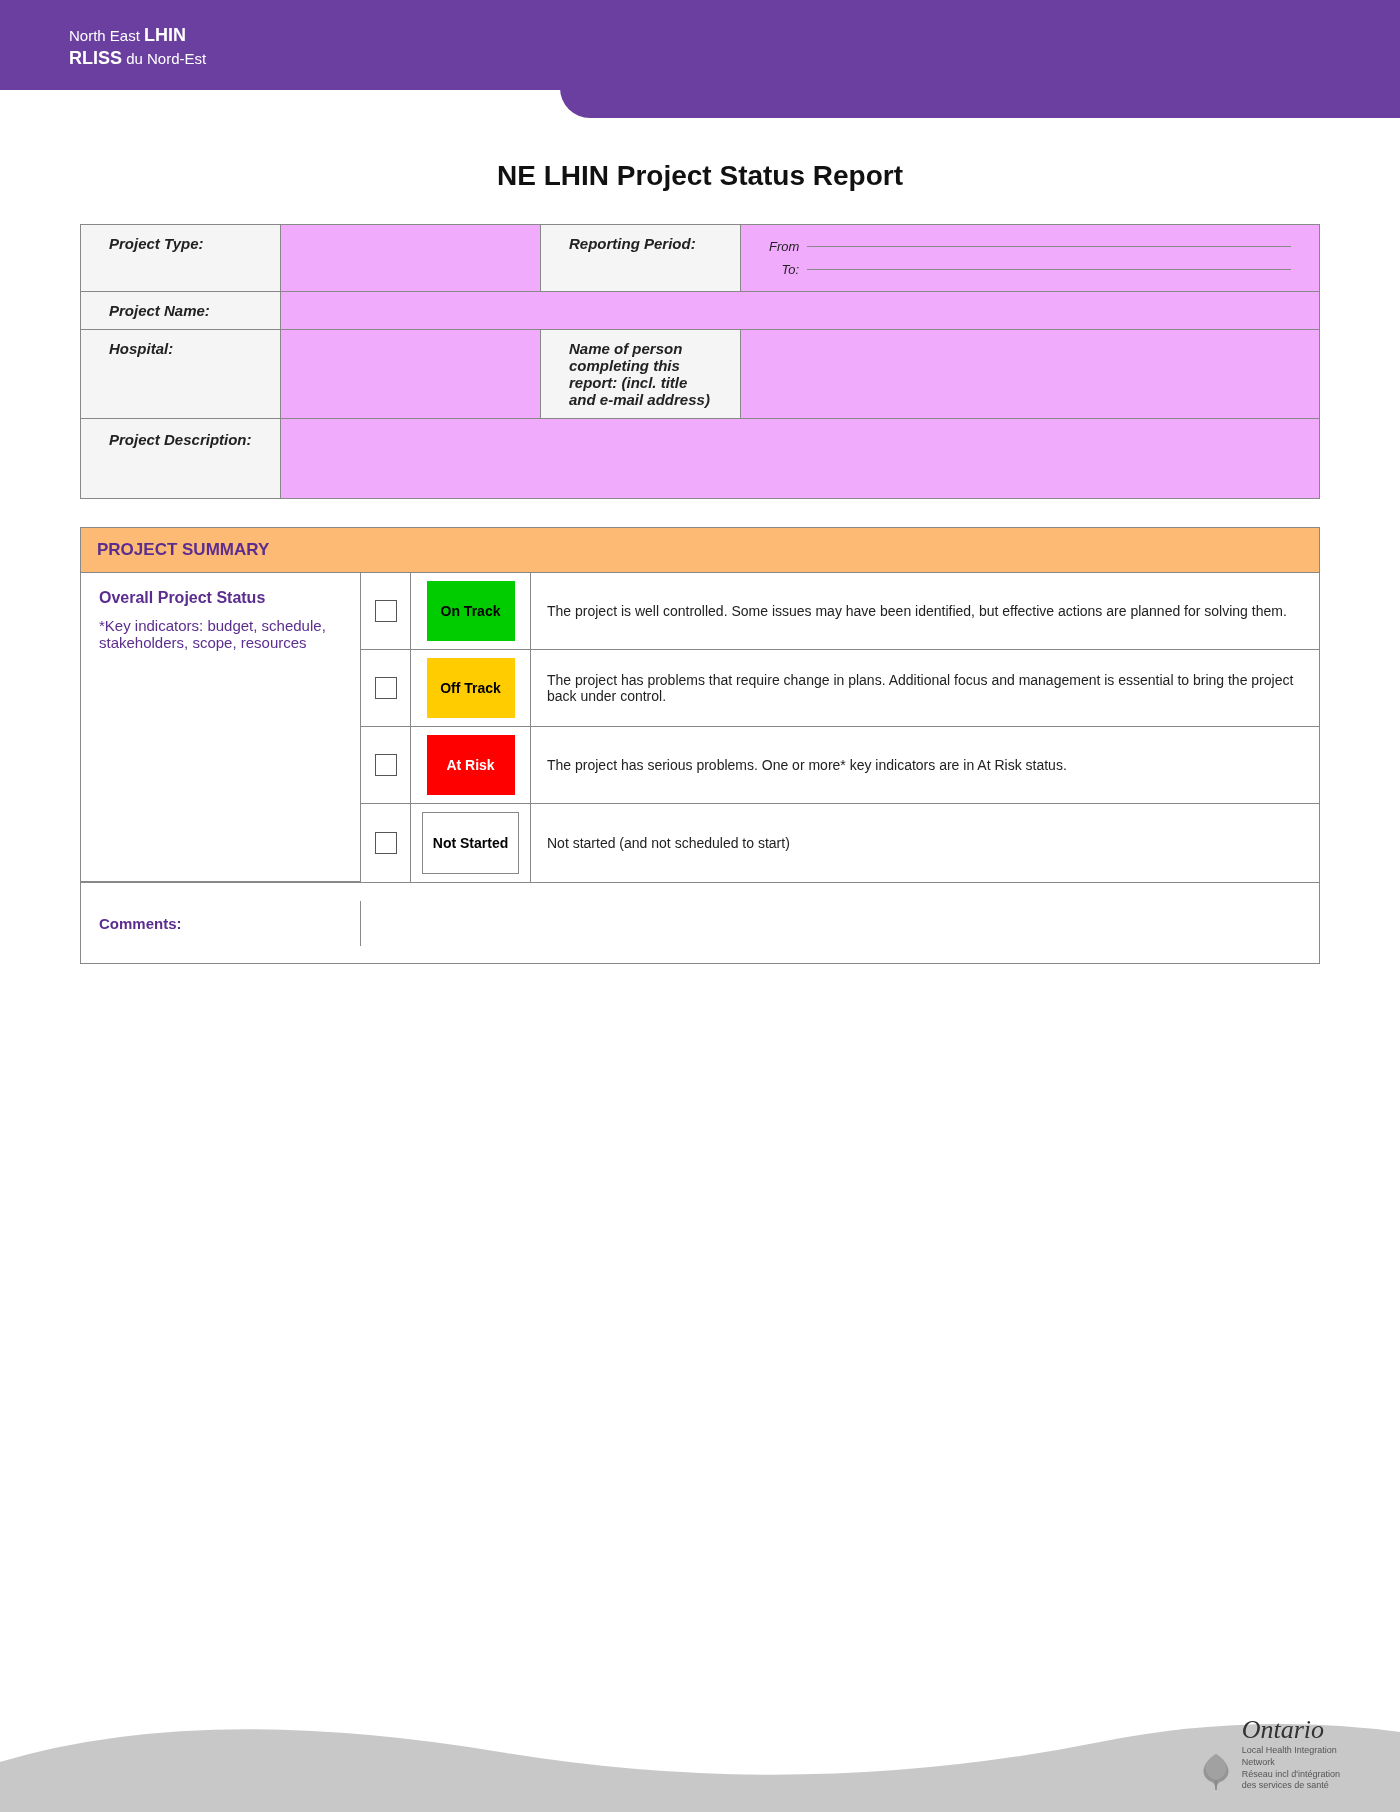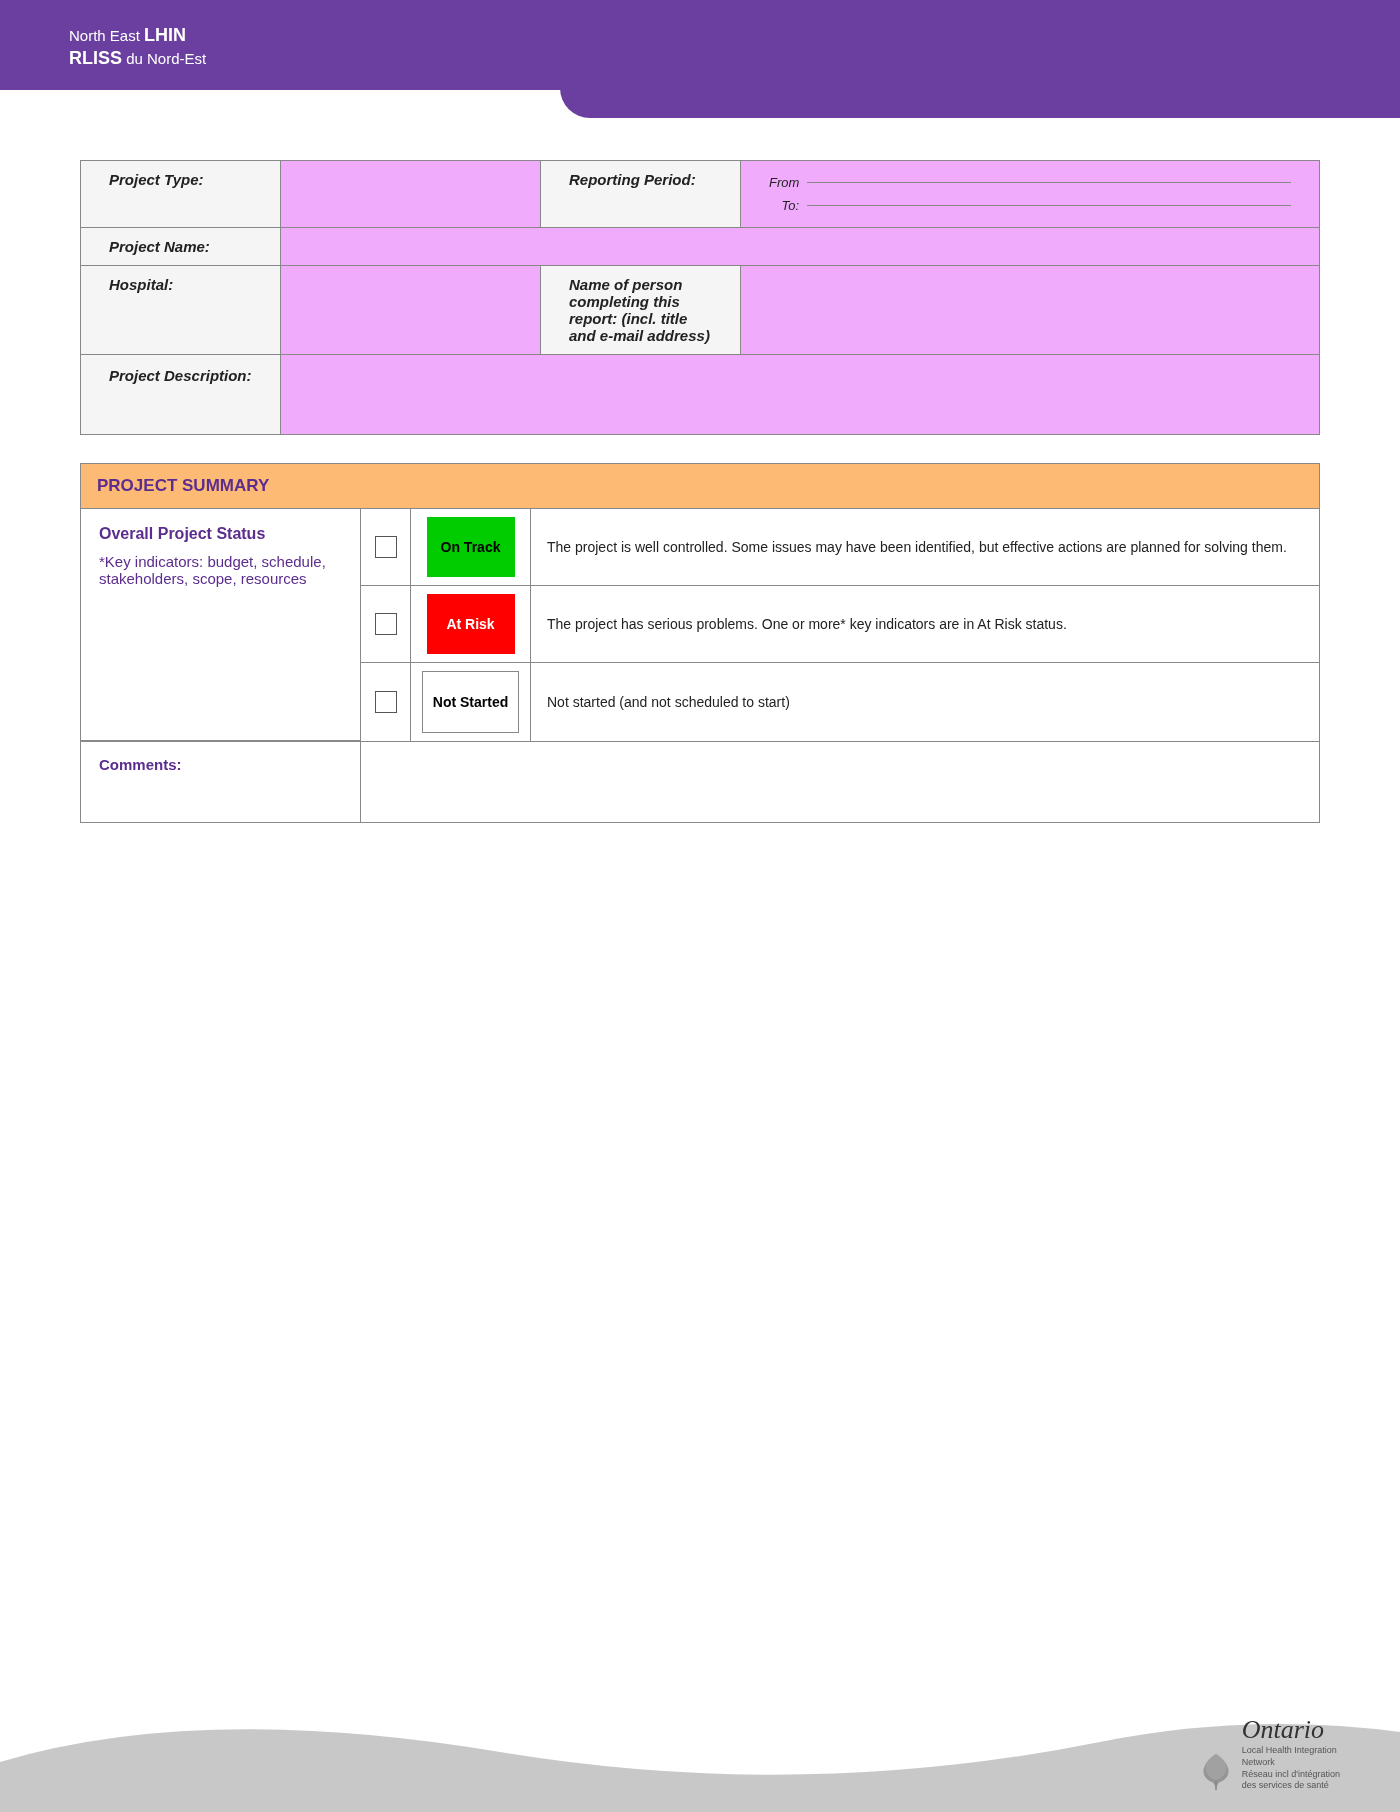--- a/index.html
+++ b/index.html
@@ -139,20 +139,21 @@
       text-align: center;
     }
     .status-on-track { background: #00cc00; }
     .status-off-track { background: #ffcc00; }
     .status-at-risk { background: #ff0000; color: #fff; }
     .status-not-started { background: #fff; border: 1px solid #888; }
 
     
     .comments-row {
       display: flex;
+      align-items: center;
     }
     .comments-left {
       width: 280px;
       padding: 14px 18px;
       border-right: 1.5px solid #888;
       font-weight: bold;
       color: #5b2d8e;
       font-size: 15px;
     }
     .comments-right {
@@ -252,20 +253,21 @@
       <span class="normal">North East </span><span class="bold">LHIN</span>
     </div>
     <div>
       <span class="bold">RLISS</span><span class="normal"> du Nord-Est</span>
     </div>
   </div>
 </div>
 
 <div class="main-content">
 
+  <div class="page-title">NE LHIN Project Status Report</div>
 
   <table class="info-table">
     <tbody>
 
       <tr>
         <td class="label-cell" style="width:200px;">Project Type:</td>
         <td class="value-cell" style="width:260px;"></td>
         <td class="label-cell" style="width:160px;">
           <span>Reporting Period:</span>
         </td>
@@ -316,20 +318,29 @@
         <div class="status-single-row">
           <div class="status-checkbox-cell">
             <div class="checkbox-box"></div>
           </div>
           <div class="status-badge-cell">
             <span class="status-badge status-on-track">On Track</span>
           </div>
           <div class="status-desc-cell">The project is well controlled. Some issues may have been identified, but effective actions are planned for solving them.</div>
         </div>
 
+        <div class="status-single-row">
+          <div class="status-checkbox-cell">
+            <div class="checkbox-box"></div>
+          </div>
+          <div class="status-badge-cell">
+            <span class="status-badge status-off-track">Off Track</span>
+          </div>
+          <div class="status-desc-cell">The project has problems that require change in plans. Additional focus and management is essential to bring the project back under control.</div>
+        </div>
 
         <div class="status-single-row">
           <div class="status-checkbox-cell">
             <div class="checkbox-box"></div>
           </div>
           <div class="status-badge-cell">
             <span class="status-badge status-at-risk">At Risk</span>
           </div>
           <div class="status-desc-cell">The project has serious problems. One or more* key indicators are in At Risk status.</div>
         </div>

